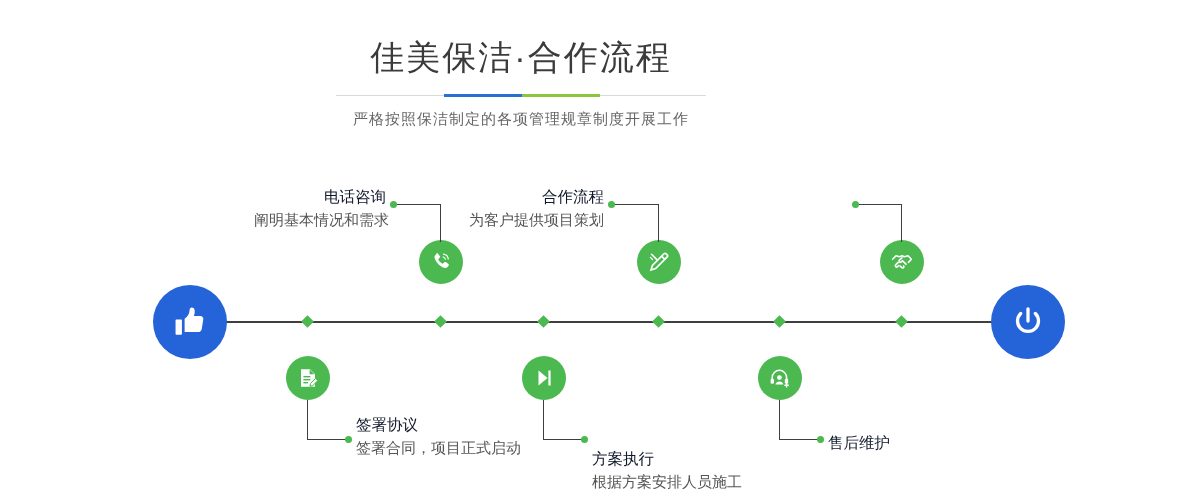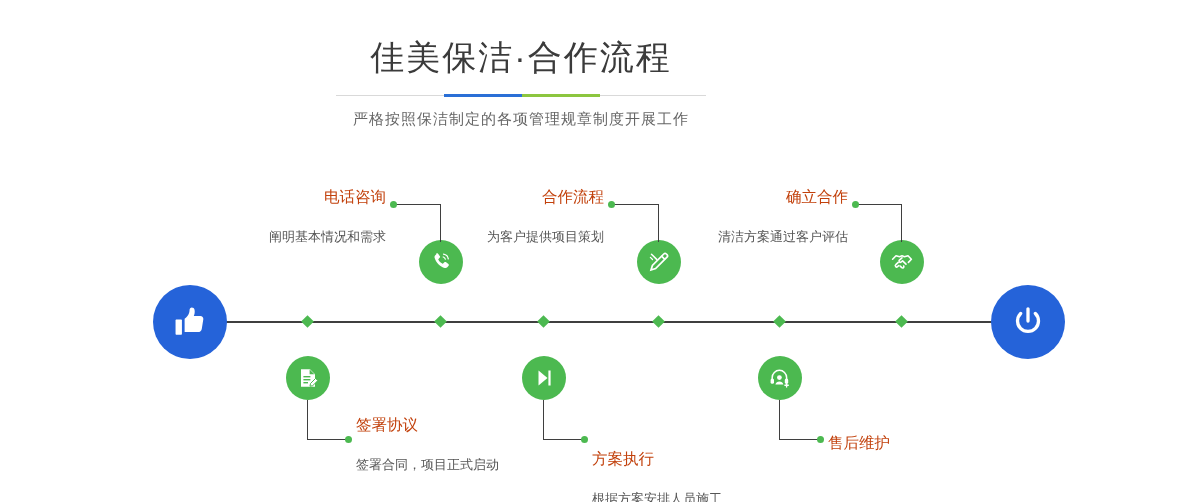--- a/index.html
+++ b/index.html
@@ -122,28 +122,28 @@
   .vline { width: 1px; }
   .hline { height: 1px; }
 
   .lbl {
     position: absolute;
     white-space: nowrap;
     color: #333;
   }
   .lbl .main {
     font-size: 15.5px;
-    color: #c2410c;
+    color: #0f172a;
     line-height: 22px;
   }
   .lbl .sub {
-    font-size: 13px;
+    font-size: 15px;
     color: #555;
     line-height: 20px;
-    margin-top: 19px;
+    margin-top: 2px;
   }
   .lbl.above { text-align: left; }
   .lbl.below { text-align: left; }
 
   .arrowdot {
     position: absolute;
     width: 7px;
     height: 7px;
     border-radius: 50%;
     background: #4cb950;
@@ -266,24 +266,20 @@
         <path d="M12 7.8l-2.6 2.3a1.3 1.3 0 0 0 1.6 2l1.6-1.2 3.4 3.2"></path>
         <path d="M8.2 12.4l-2.4 2.3a1.3 1.3 0 0 0 1.7 2l1.4-1.2"></path>
         <path d="M10.2 16.2l1.6 1.5a1.3 1.3 0 0 0 1.9-1.7"></path>
       </svg>
     </span>
   </div>
   <div class="dot" style="left:897px; top:317px;"></div>
   <div class="connector vline" style="left:901px; top:204px; height:38px;"></div>
   <div class="connector hline" style="left:858px; top:204px; width:44px;"></div>
   <div class="arrowdot" style="left:852px; top:201px;"></div>
-  <div class="lbl above" style="left:700px; top:186px; width:148px; text-align:right;">
-    <div class="main">确立合作</div>
-    <div class="sub">清洁方案通过客户评估</div>
-  </div>
 
   <div class="node-circle" style="left:758px; top:356px;">
     <span>
       <svg width="24" height="24" viewBox="0 0 24 24" fill="none" stroke="#ffffff" stroke-width="1.5" stroke-linecap="round">
         <path d="M4.2 13.4v-1.9a7.2 7.2 0 0 1 14.4 0v1.9"></path>
         <rect x="2.6" y="12.6" width="3.4" height="5.2" rx="1.5" fill="#ffffff" stroke="none"></rect>
         <rect x="16.8" y="12.6" width="3.4" height="5.2" rx="1.5" fill="#ffffff" stroke="none"></rect>
         <circle cx="11.4" cy="11.6" r="2.4" fill="#ffffff" stroke="none"></circle>
         <path d="M7.4 18.6c.5-2 2-3.2 4-3.2s3.5 1.2 4 3.2" fill="#ffffff" stroke="none"></path>
         <path d="M18.6 17.6v3.4M16.9 19.3h3.4" stroke-width="1.4"></path>

